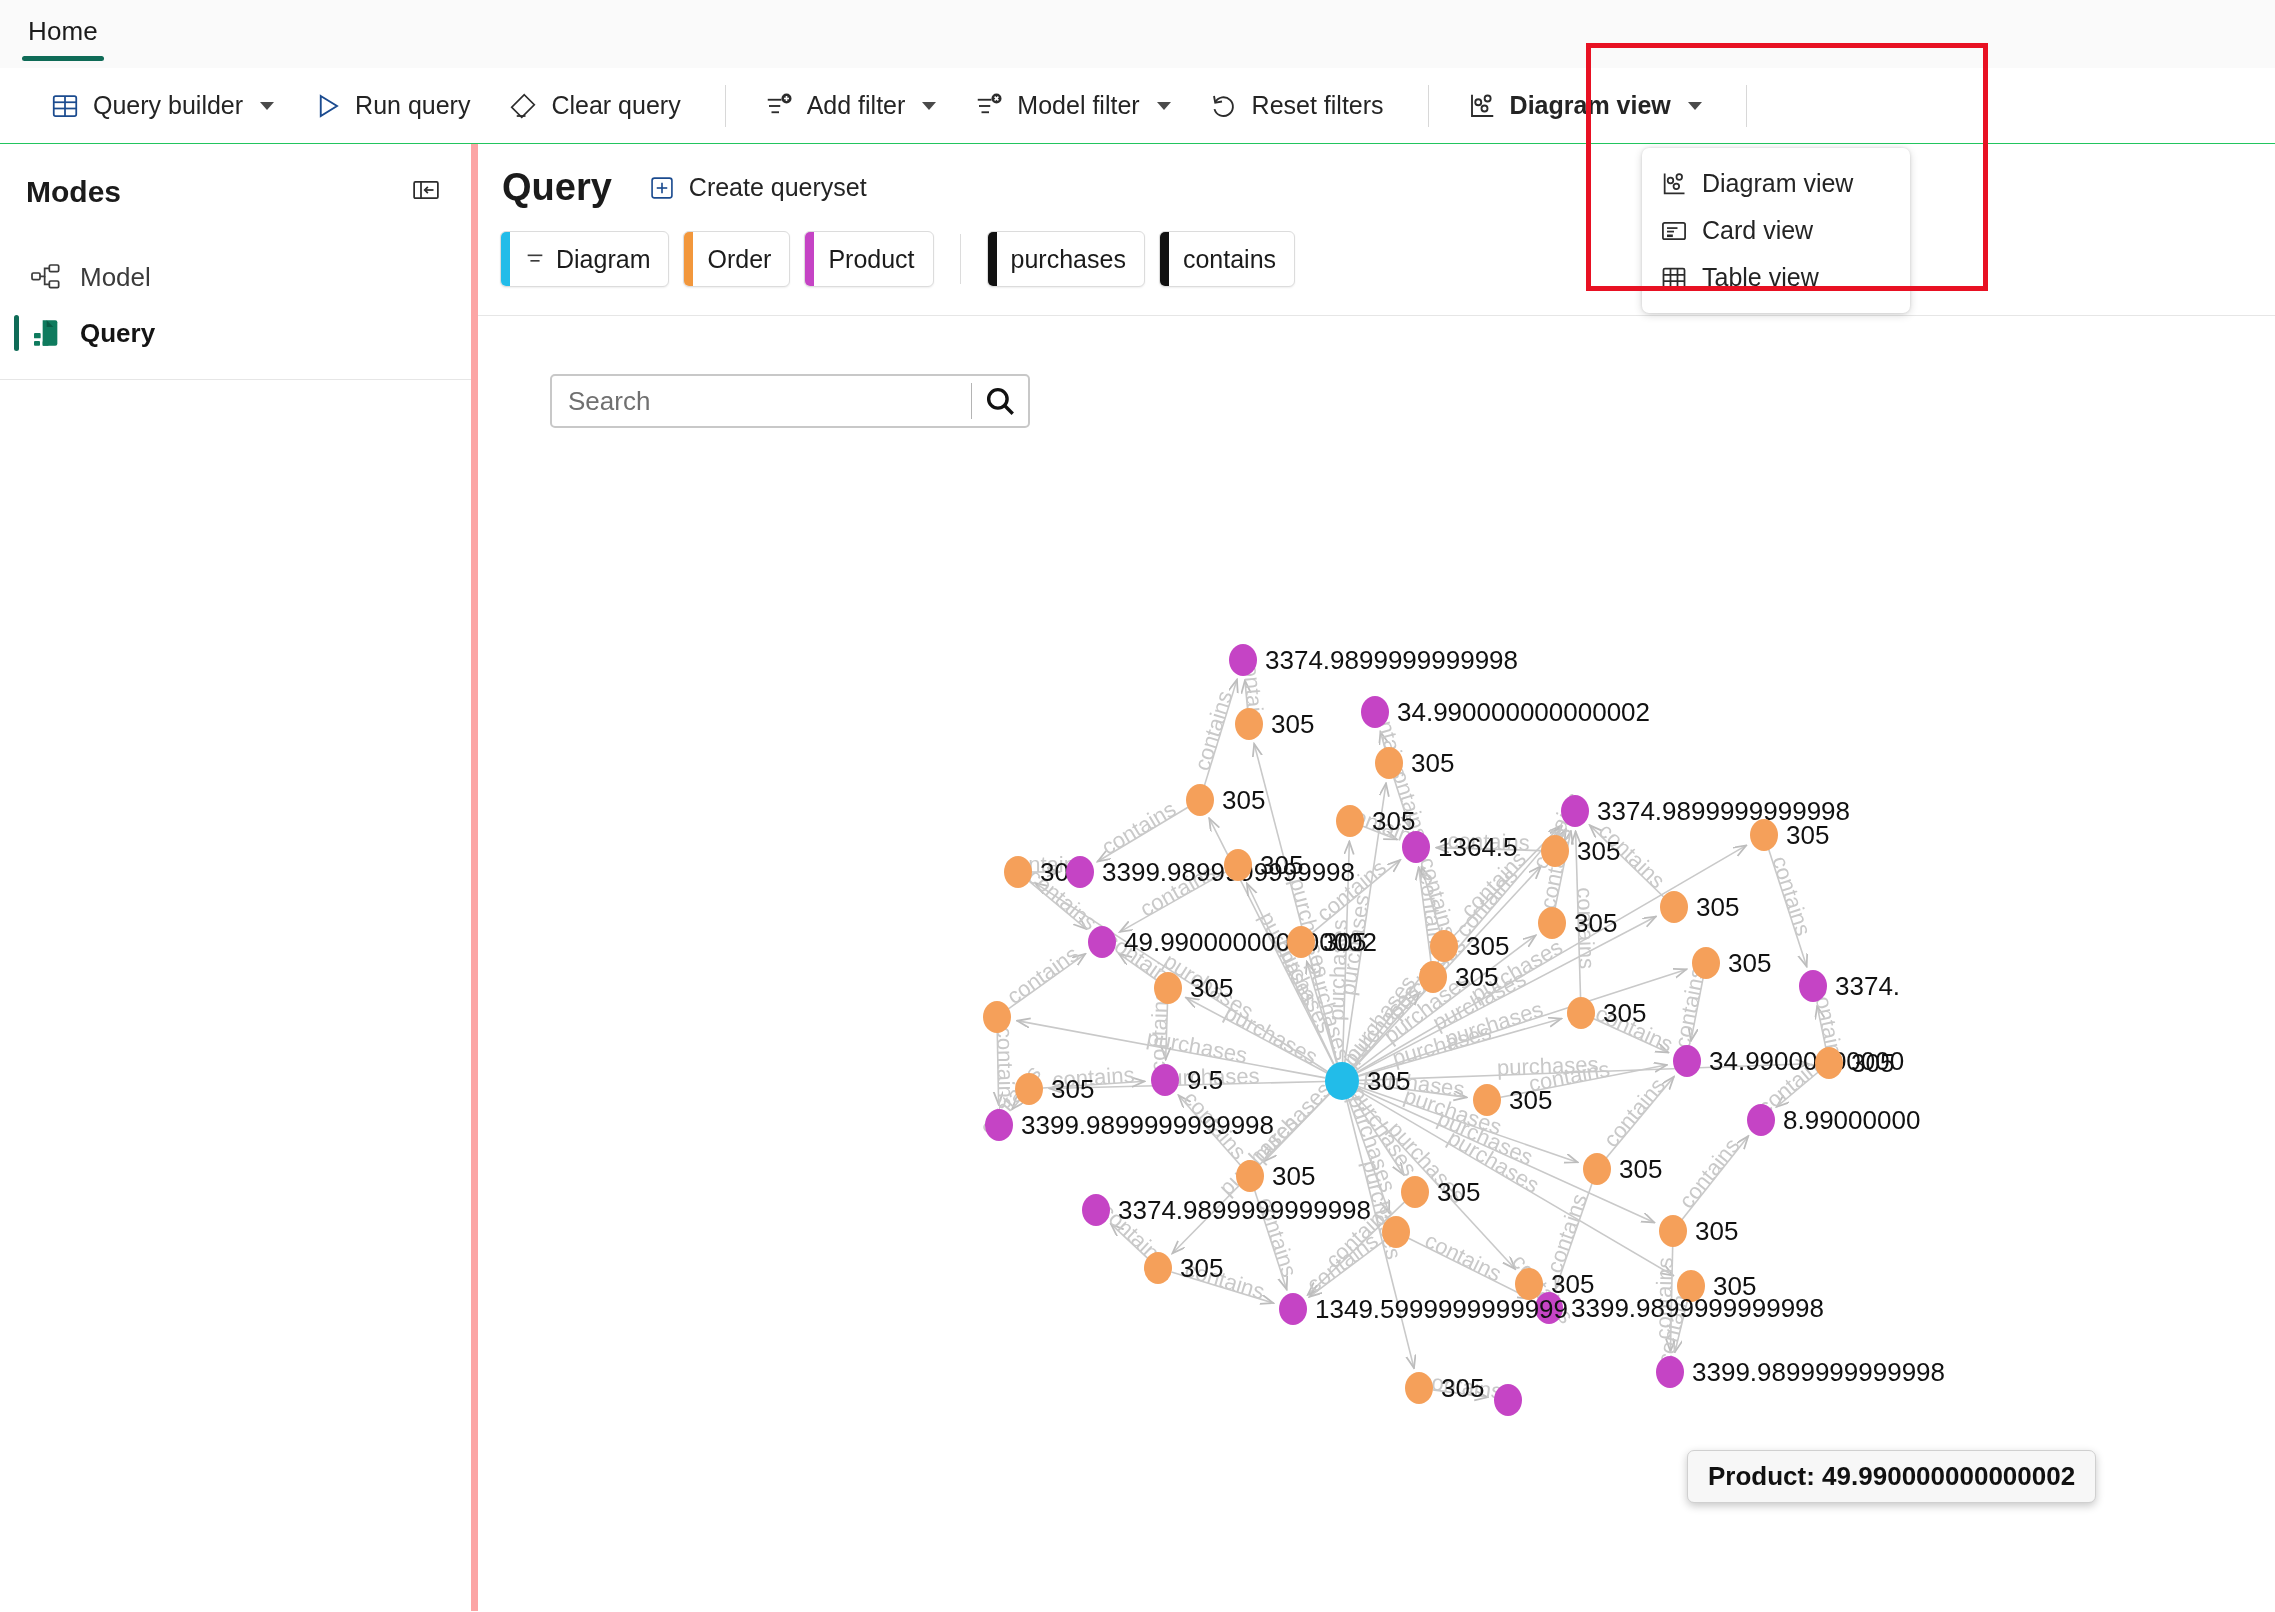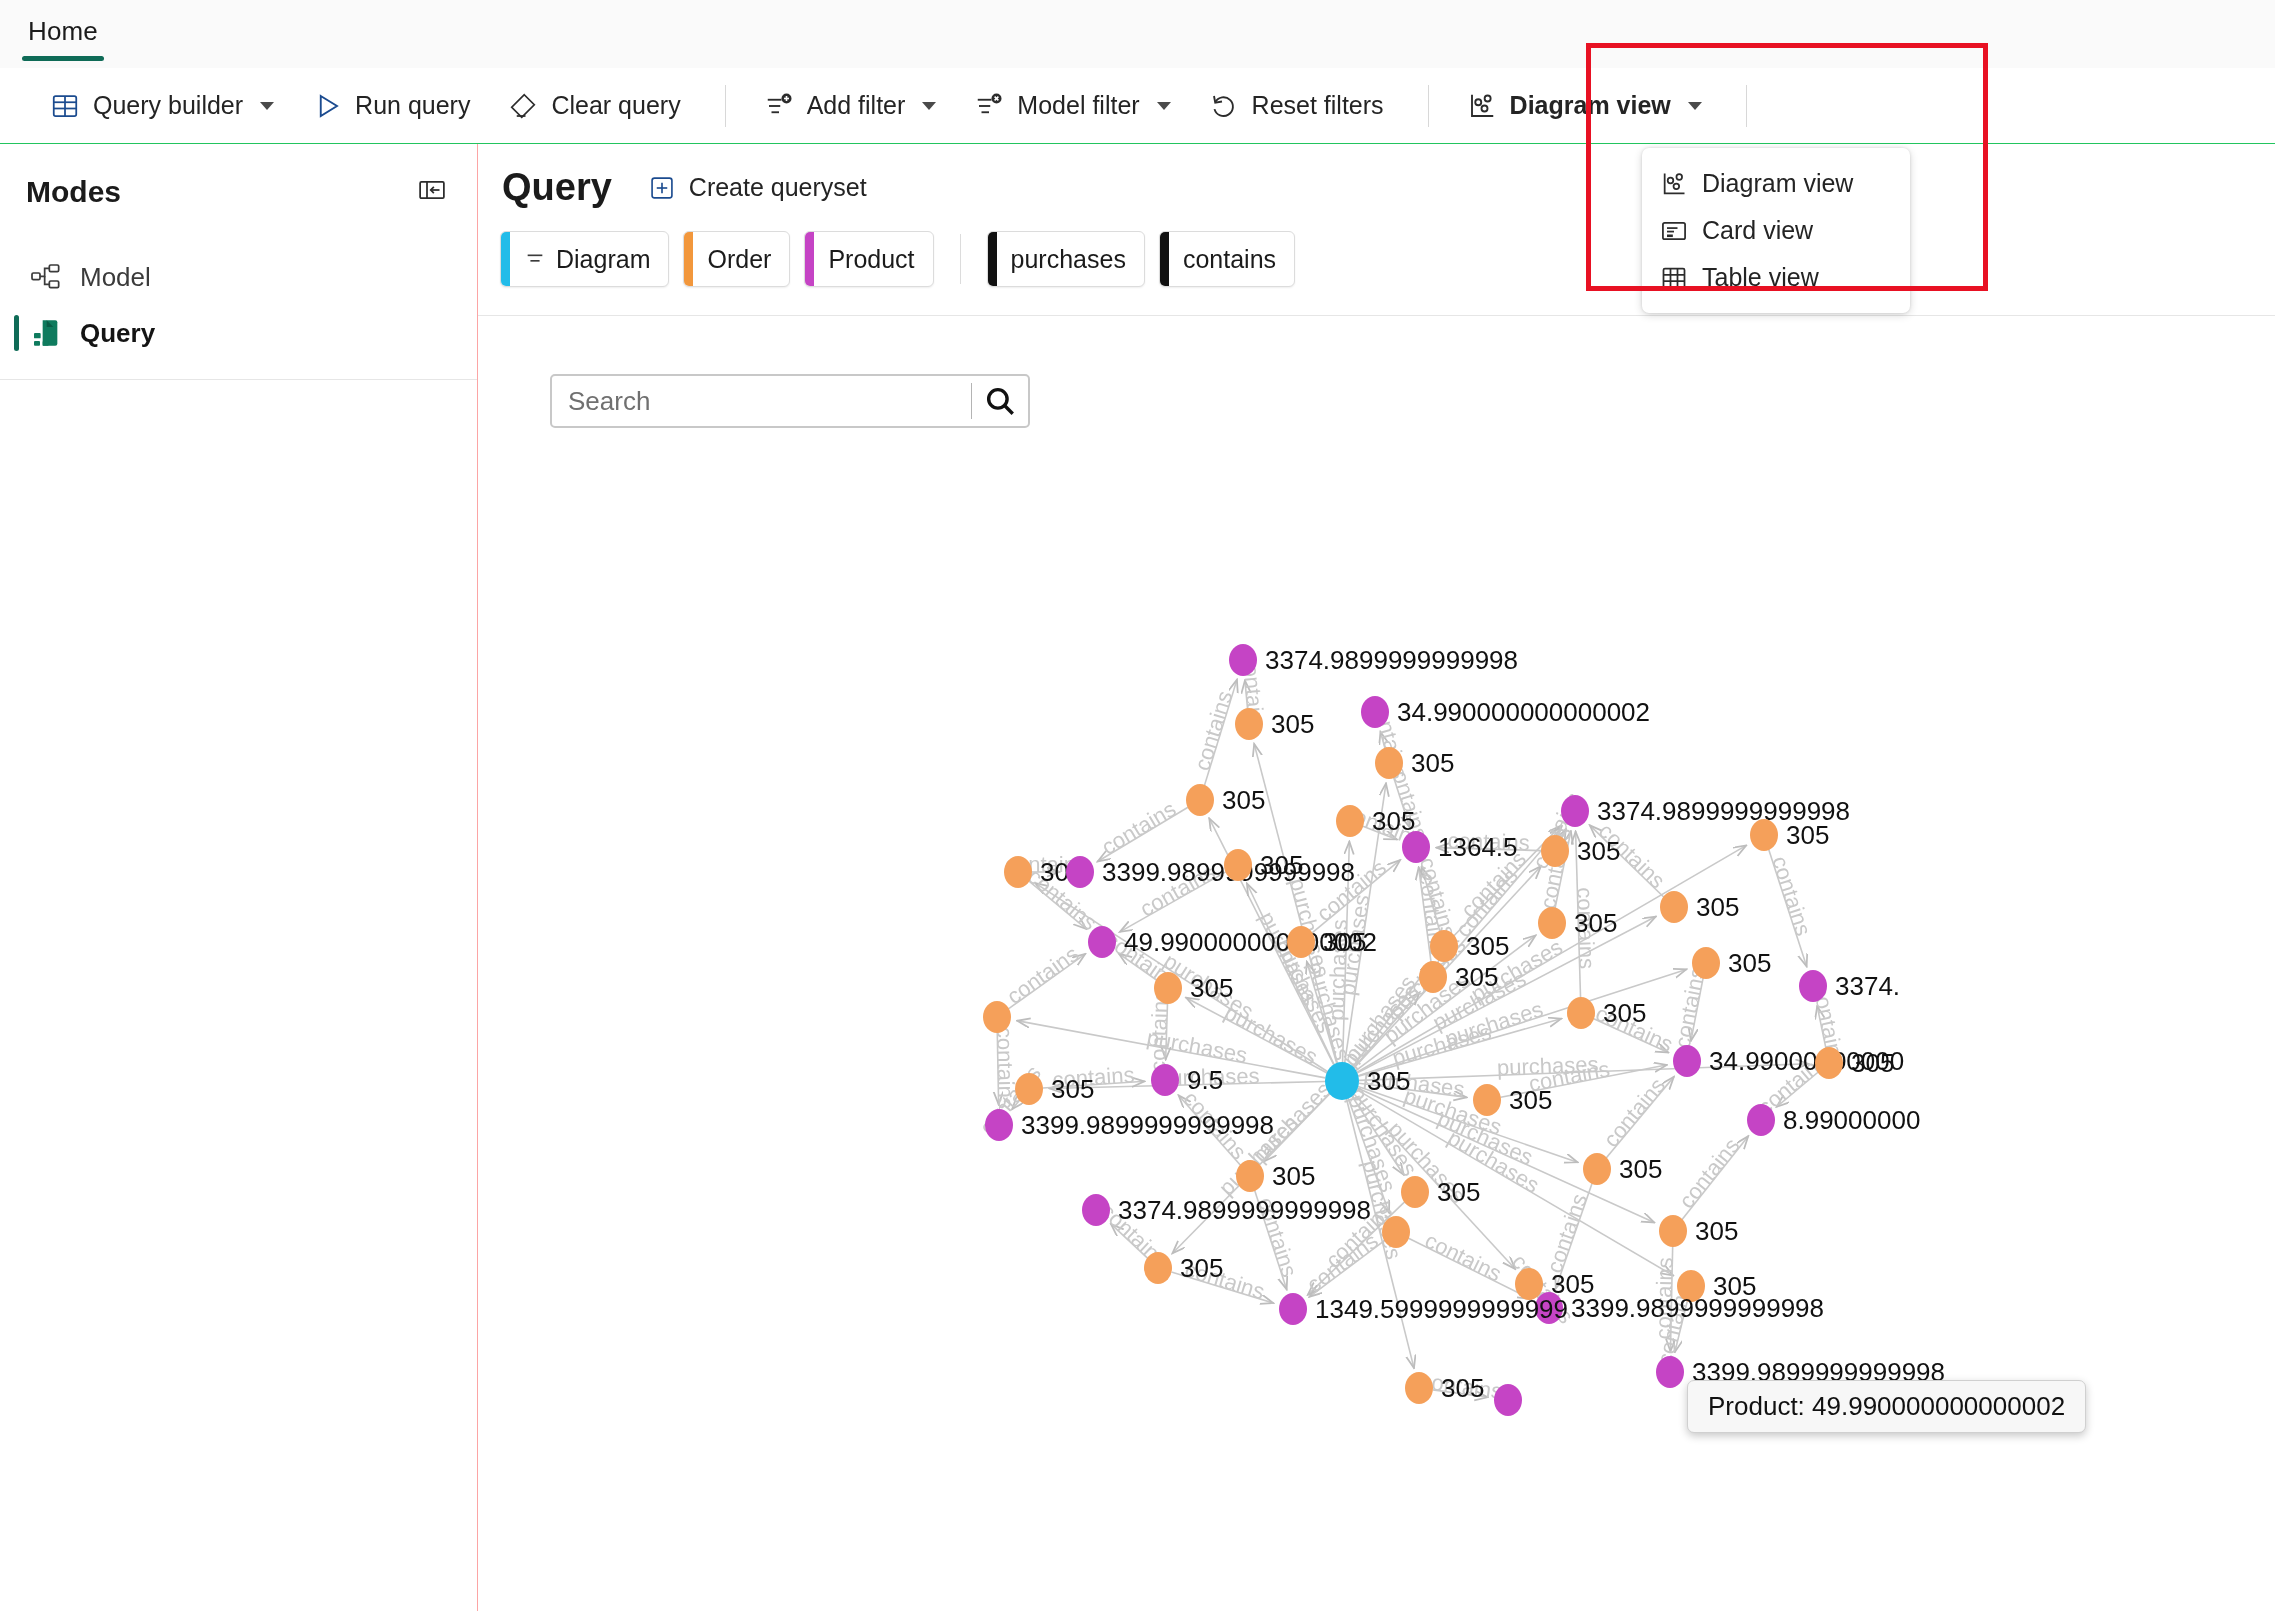--- a/index.html
+++ b/index.html
@@ -103,21 +103,21 @@
     cursor: pointer;
   }
 
   
   .body-wrap { display: flex; height: calc(1612px - 68px - 77px); }
 
   
   .sidebar {
     width: 478px;
     background: #ffffff;
-    border-right: 1px solid #fca5a5;
+    border-right: 7px solid #fca5a5;
     flex-shrink: 0;
   }
   .sb-head {
     display: flex; align-items: center; justify-content: space-between;
     padding: 27px 26px 0 26px;
   }
   .sb-title { font-size: 30px; font-weight: 700; color: #1b1b1b; }
   .collapse-btn { cursor: pointer; padding: 4px; border-radius: 4px; }
   .sb-list { margin-top: 36px; }
   .sb-item {
@@ -797,21 +797,21 @@
         <button class="search-btn">
           <span class="ic">
             <svg width="34" height="34" viewBox="0 0 24 24" fill="none" stroke="#111" stroke-width="2.4">
               <circle cx="10.5" cy="10.5" r="6.5"></circle>
                 <line x1="15.4" y1="15.4" x2="21" y2="21"></line>
             </svg>
           </span>
         </button>
       </div>
 
-      <div class="tooltip" id="node-tooltip" style="left: 1209px; top: 1064px;">
+      <div class="tooltip" id="node-tooltip" style="left: 1209px; top: 1134px; font-weight: bold;">
         <span>Product: 49.990000000000002</span>
       </div>
 
     </div>
   </div>
 </div>
 
 <div class="red-box"></div>
 
 <div class="dropdown">

